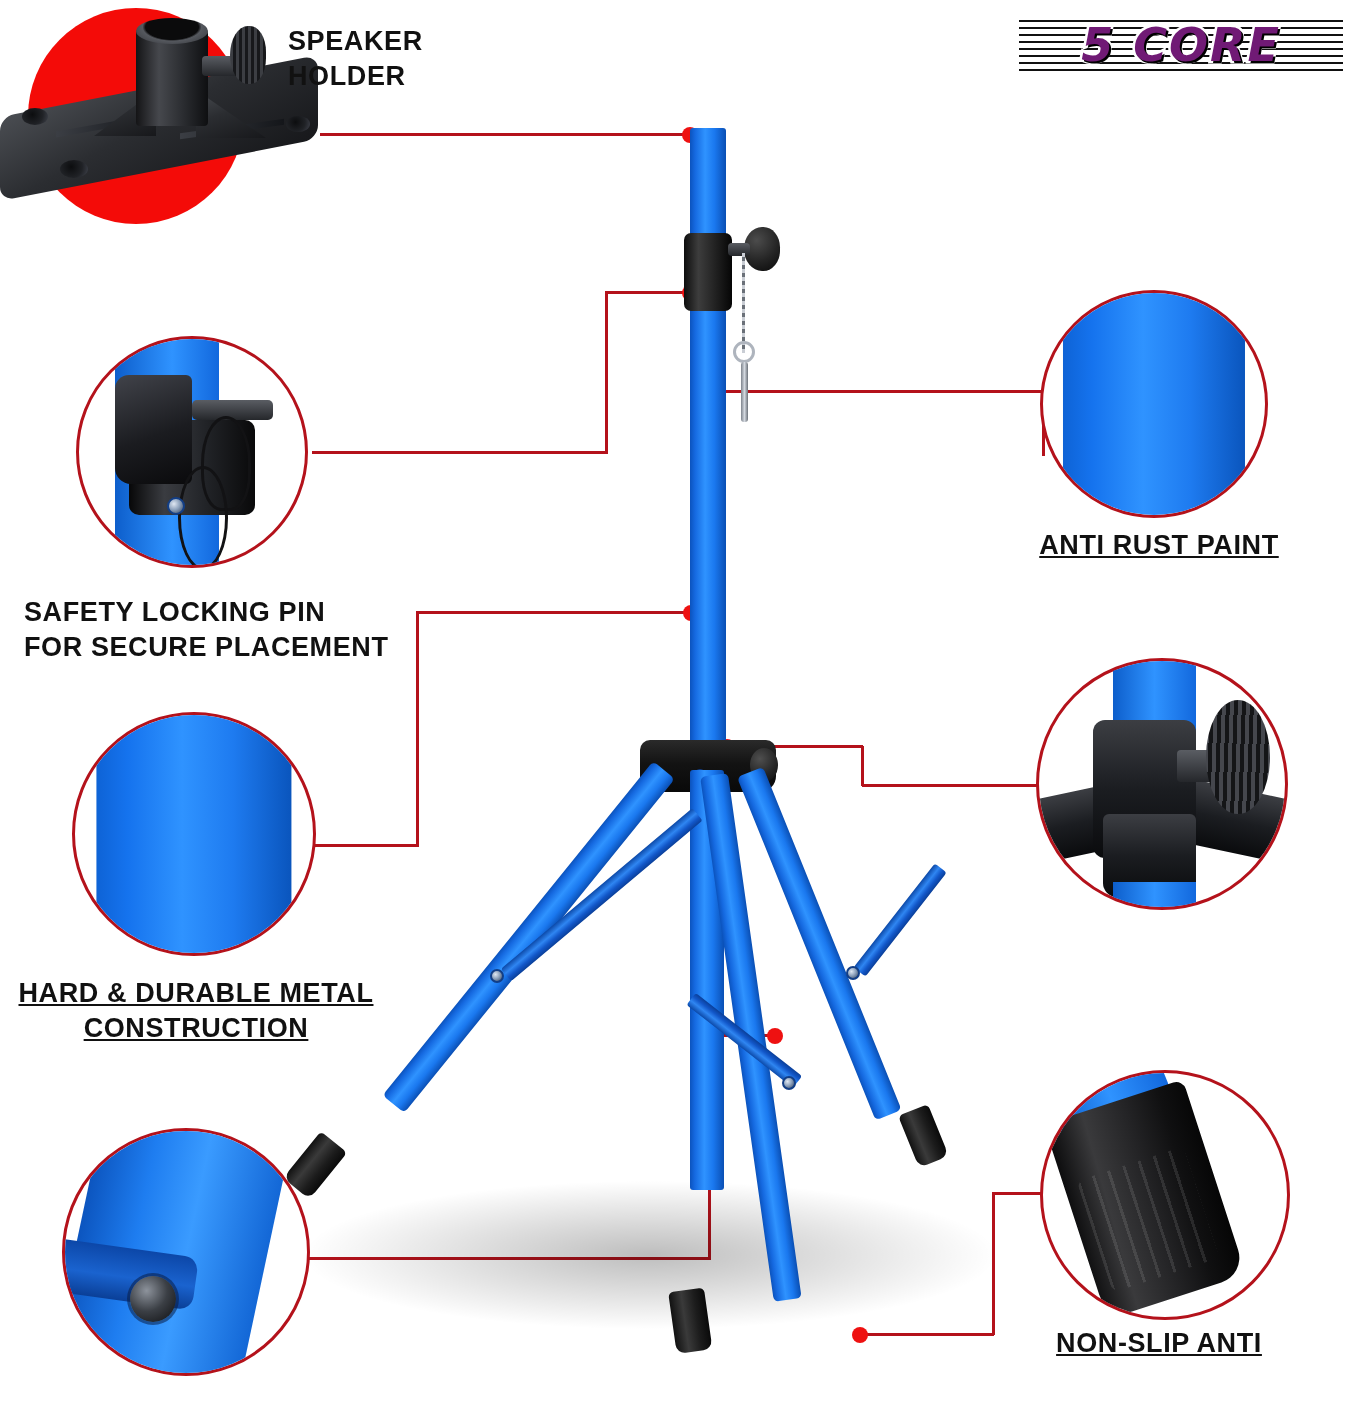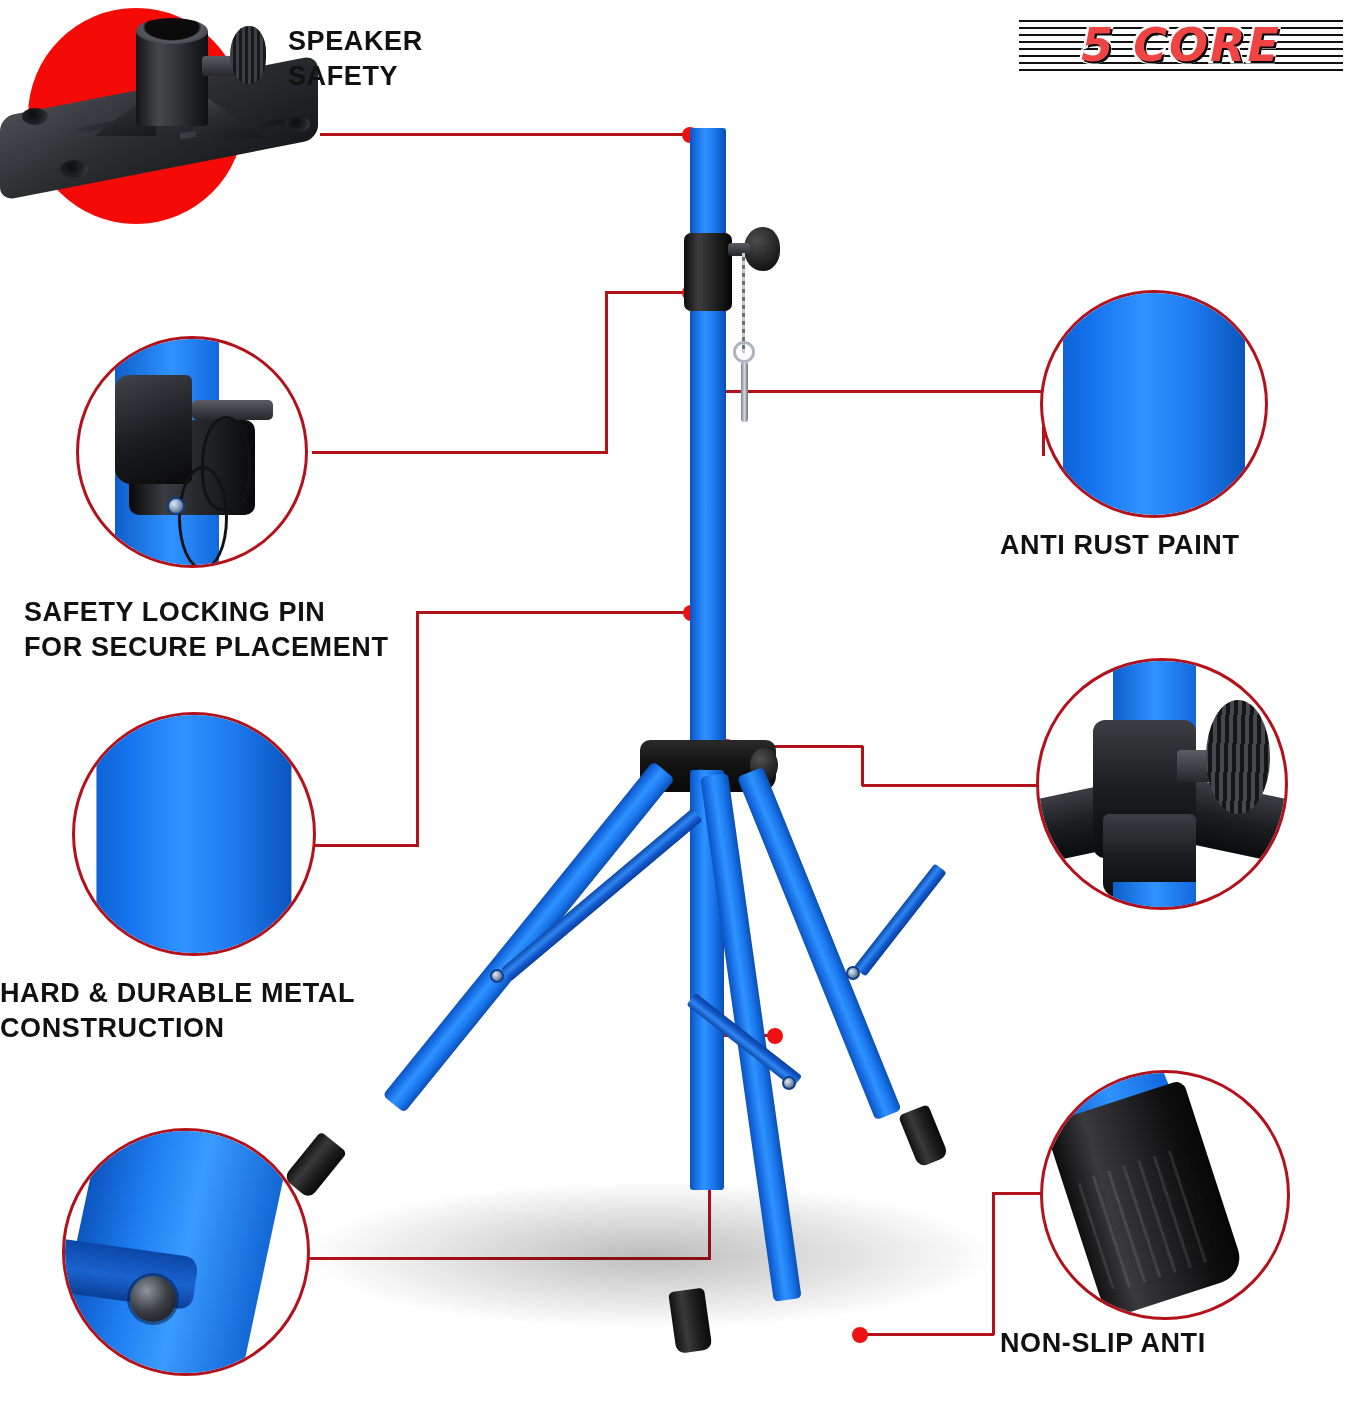--- a/index.html
+++ b/index.html
@@ -14,33 +14,33 @@
   #logo { position:absolute; left:1011px; top:6px; width:340px; height:78px; }
   #logo .stripes { position:absolute; left:8px; top:14px; width:324px; height:50px; }
   #logo .stripes i {
     display:block; position:absolute; left:0; width:100%; height:2px; background:#111;
   }
   #logo .wordmark {
     position:absolute; left:0; top:0; width:100%; height:100%;
     display:flex; align-items:center; justify-content:center;
     font-family:"DejaVu Sans", sans-serif;
     font-size:46px; font-weight:bold; font-style:italic; letter-spacing:2px;
-    color:#ef4444;
+    color:#701a75;
     -webkit-text-stroke:5px #ffffff; paint-order:stroke fill;
     text-shadow:2px 2px 0 #000;
   }
   #logo .wordmark span { position:relative; }
 
   
   .label {
     position:absolute; color:#111; font-weight:bold;
     font-size:27px; line-height:1.28; letter-spacing:0.6px;
     font-family:"Liberation Sans", sans-serif; white-space:pre-line;
   }
-  .label.center { text-align:left; }
+  .label.center { text-align:center;text-decoration:underline; }
   .label.left { text-align:left; }
 
   
   .circle { position:absolute; border-radius:50%; overflow:hidden; }
   .circle.outlined { border:3px solid #b4121b; background:#fff; }
   .circle.filled { background:#f40b08; }
 
   
   .pole-fill {
     position:absolute; left:50%; top:-6%; width:82%; height:112%;
@@ -268,21 +268,21 @@
     <div class="bolt-hole" style="left:60px; top:152px; width:28px; height:18px;"></div>
     <div class="bolt-hole" style="left:286px; top:108px; width:24px; height:16px;"></div>
     <div class="plate" style="left:94px; top:82px; width:62px; height:46px; clip-path:polygon(0 100%,100% 0,100% 100%);"></div>
     <div class="plate" style="left:196px; top:82px; width:70px; height:48px; clip-path:polygon(0 0,100% 100%,0 100%);"></div>
     <div class="socket" style="left:136px; top:18px; width:72px; height:100px;"></div>
     <div class="socket-top" style="left:136px; top:10px; width:72px; height:26px;"></div>
     <div class="shaft" style="left:202px; top:48px; width:54px; height:20px;"></div>
     <div class="thumb-wheel" style="left:230px; top:18px; width:36px; height:58px;"></div>
   </div>
   <div class="label left" style="left:288px; top:24px; width:300px;">SPEAKER
-SAFETY</div>
+HOLDER</div>
 
   <div class="circle outlined" style="left:76px; top:336px; width:232px; height:232px;">
     <div style="position:absolute; left:16%; top:-4%; width:46%; height:110%;
                 background:linear-gradient(90deg,#0d5ecb,#2f93ff 55%,#1268dd);"></div>
     <div class="clampbody" style="left:22%; top:36%; width:56%; height:42%;"></div>
     <div class="lever" style="left:16%; top:16%; width:34%; height:48%;"></div>
     <div class="shaft" style="left:50%; top:27%; width:36%; height:9%; border-radius:5px;"></div>
     <div class="cord" style="left:54%; top:34%; width:22%; height:42%; border-radius:50% 50% 40% 40%;"></div>
     <div class="cord" style="left:44%; top:56%; width:22%; height:46%;"></div>
     <div class="rivet" style="left:43%; top:74%; width:18px; height:18px;"></div>

